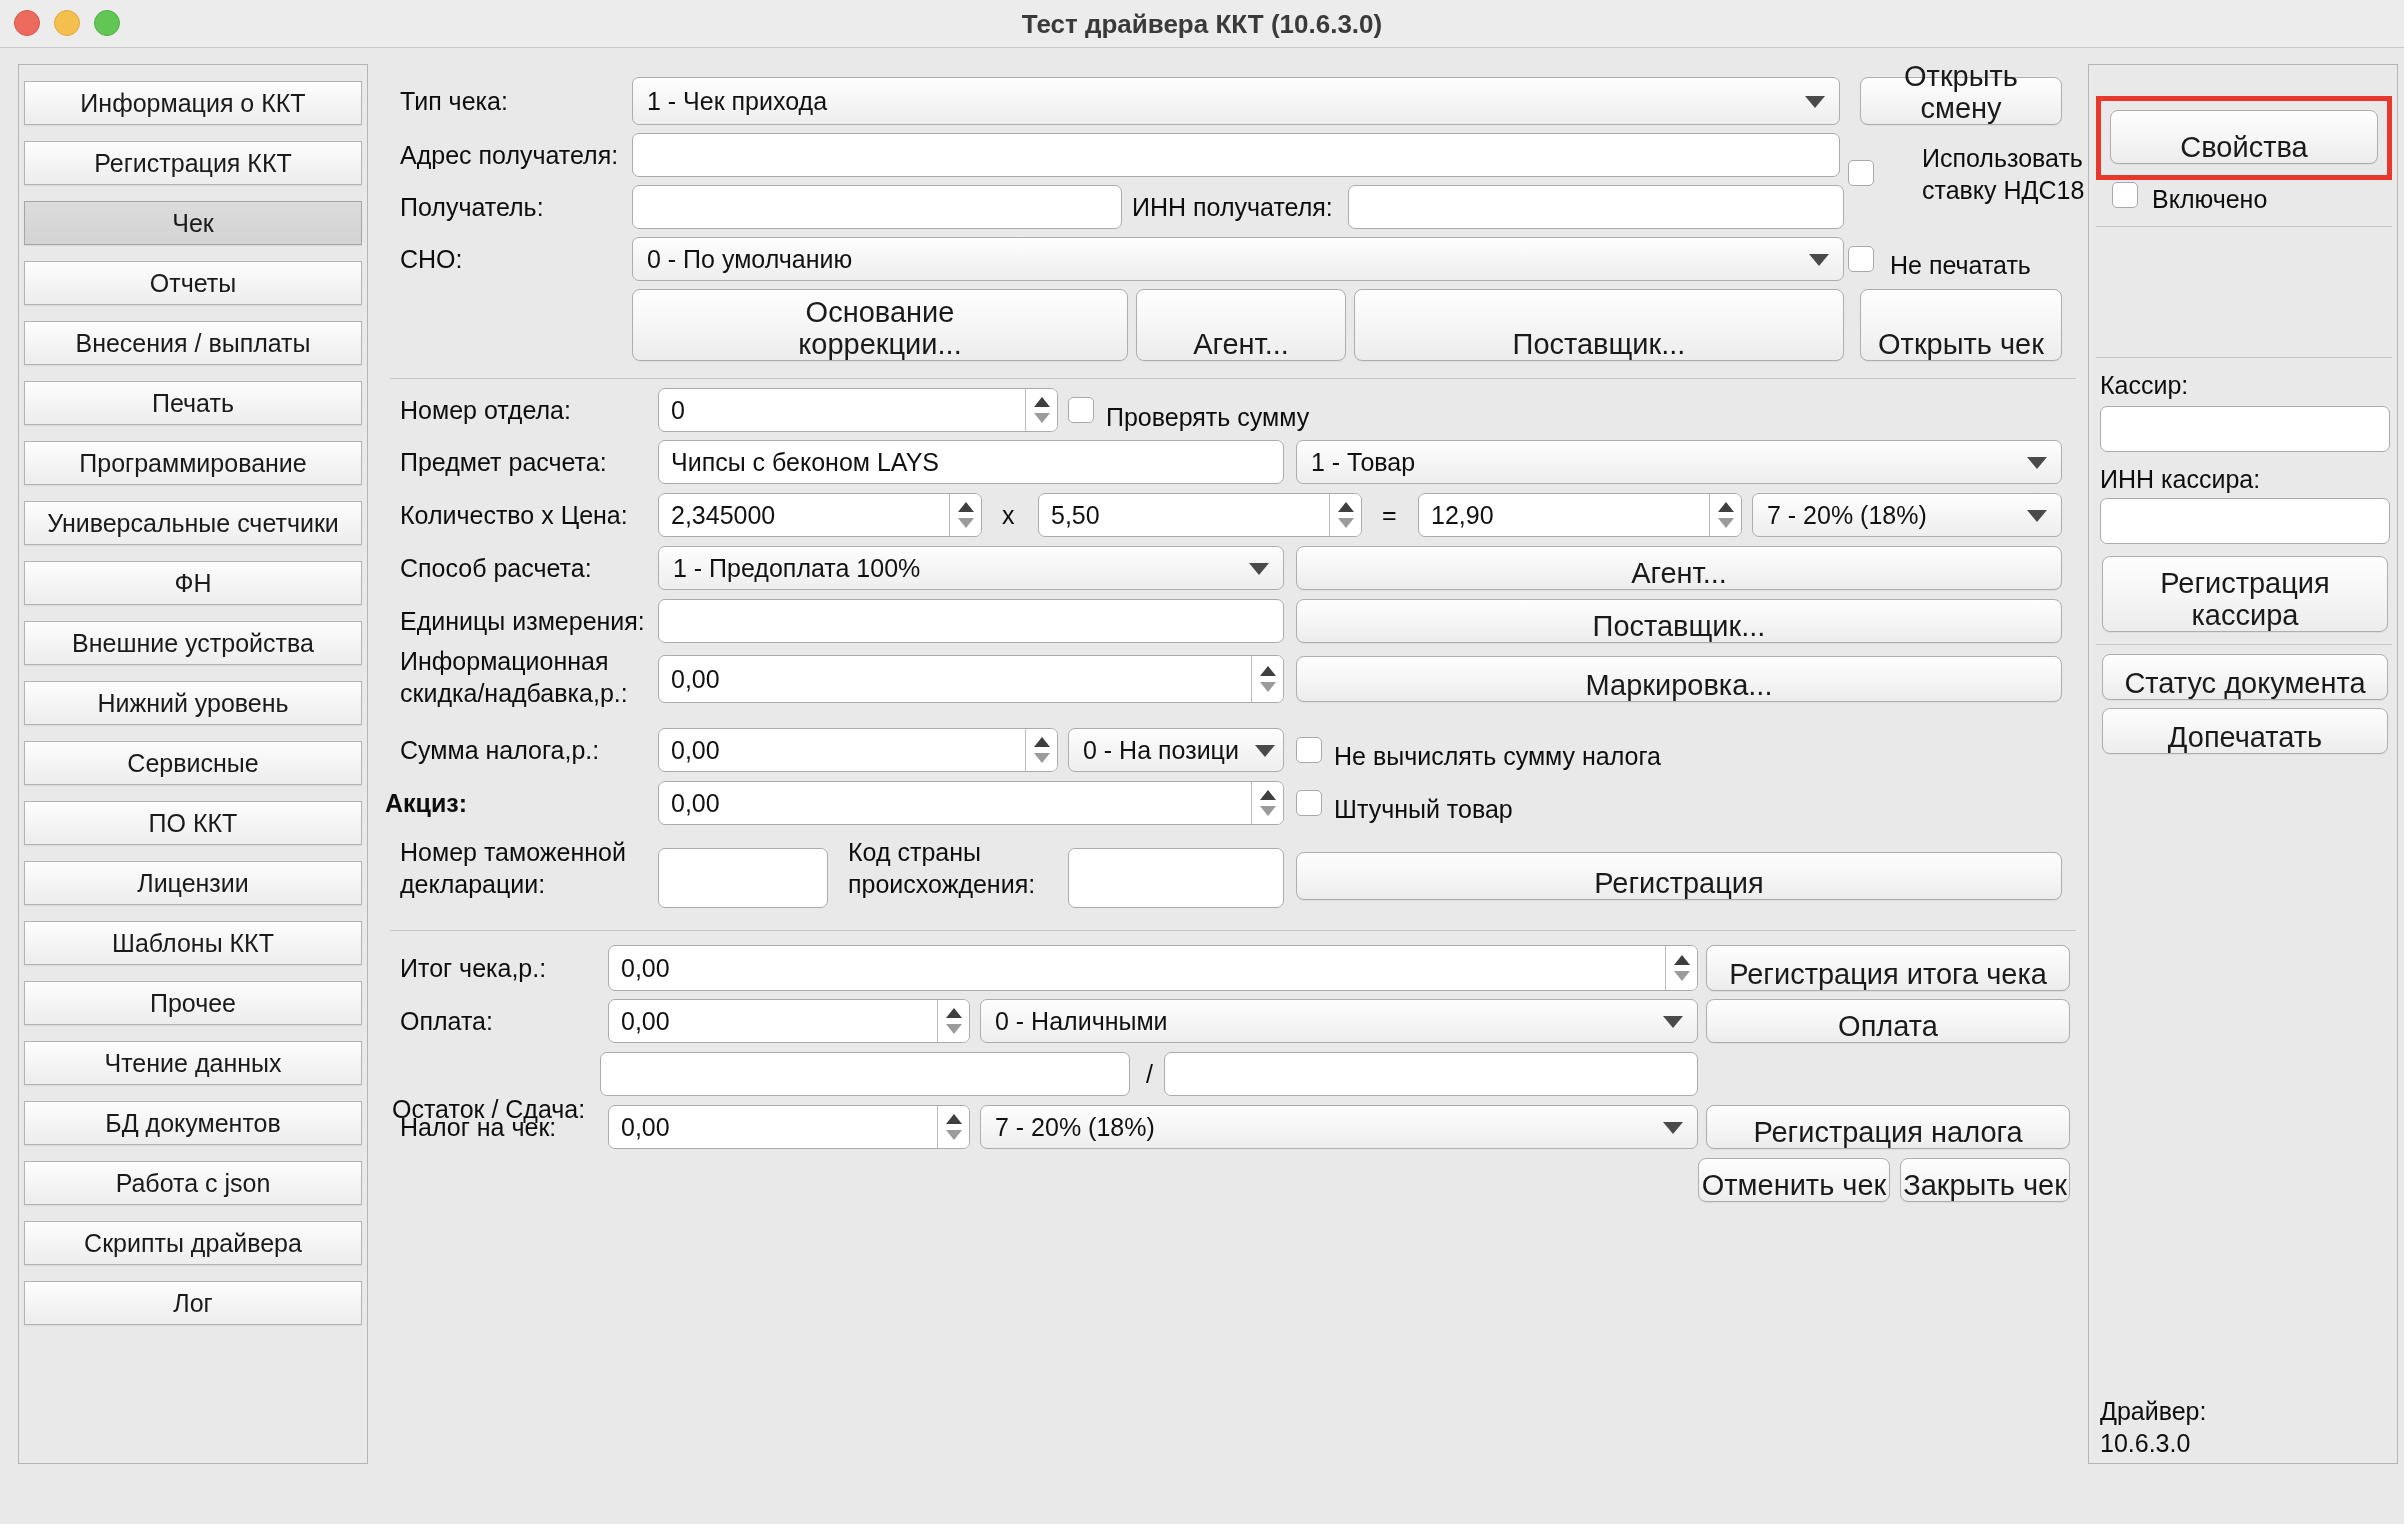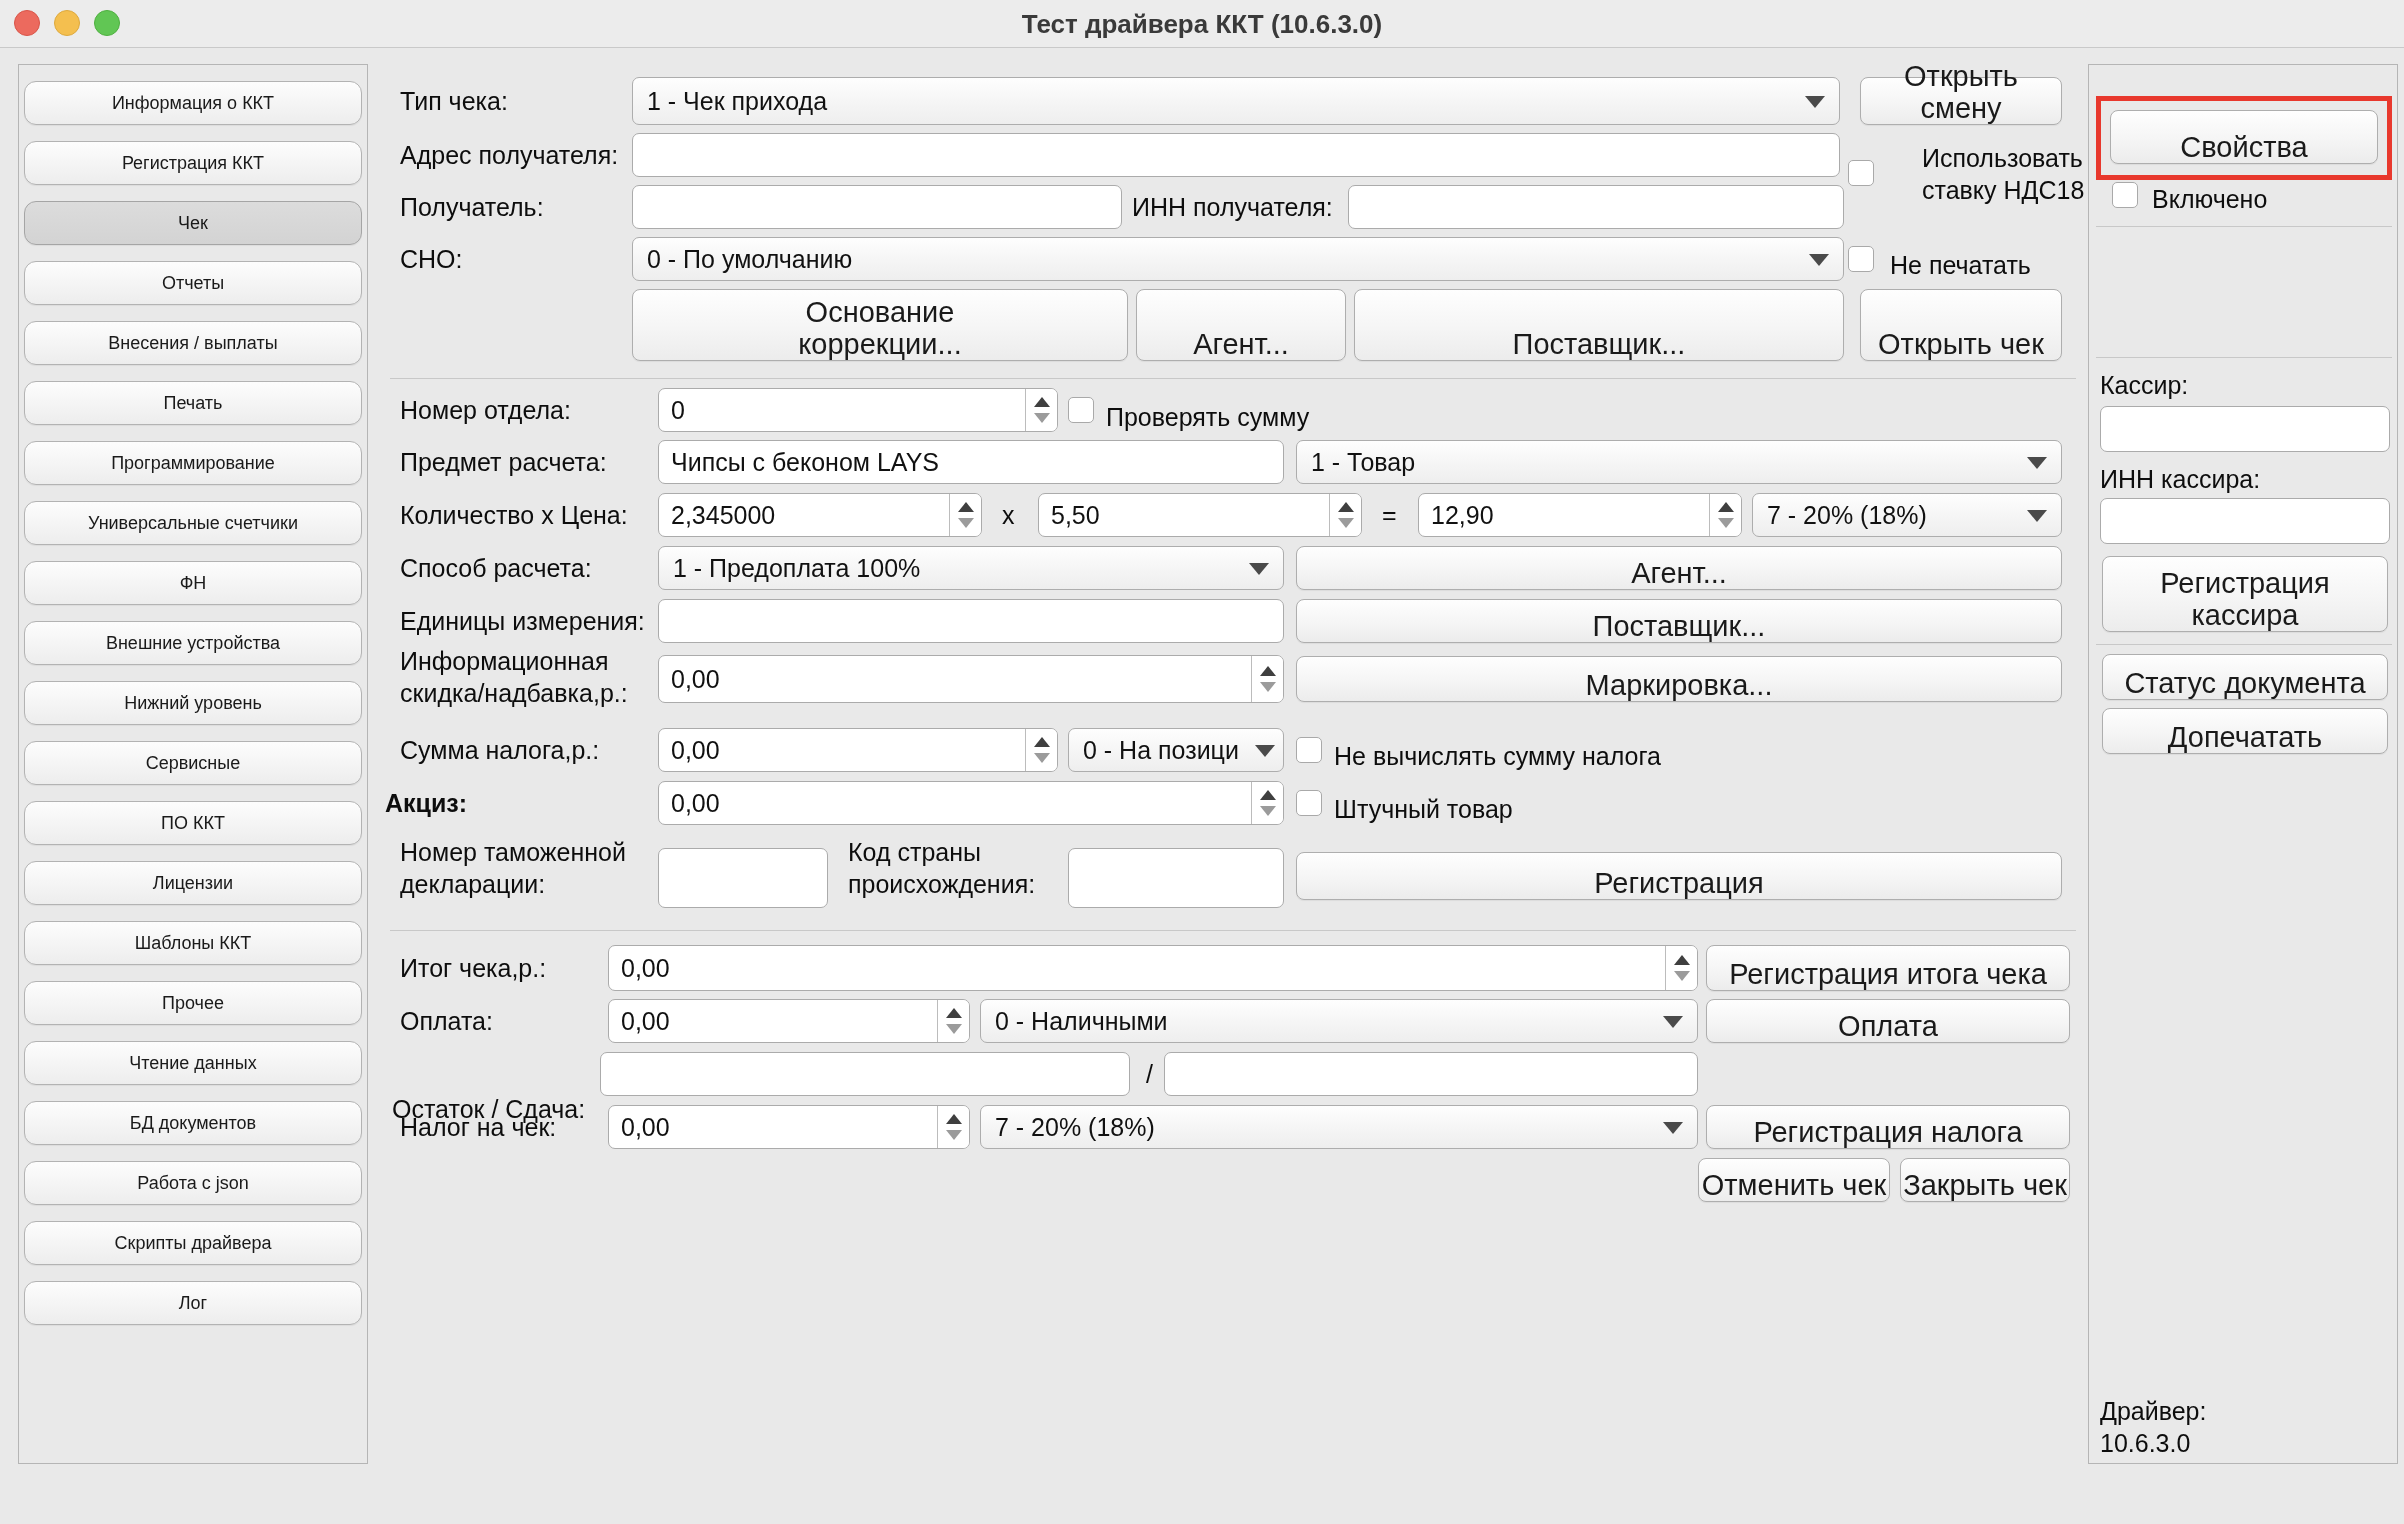--- a/index.html
+++ b/index.html
@@ -38,22 +38,22 @@
     display:flex; align-items:flex-end; justify-content:center; text-align:center;
     background:linear-gradient(180deg,#fefefe 0%,#f5f5f5 55%,#ececec 100%);
     border:1px solid #aeaeae; border-radius:8px;
     font-size:29px; color:#1a1a1a; cursor:default;
     box-shadow:0 1px 1px rgba(0,0,0,0.06);
   }
   .btn .wrap { line-height:32px; }
   .side-btn {
     display:block; width:338px; height:44px; margin:0 auto 16px auto;
     background:linear-gradient(180deg,#fdfdfd 0%,#f4f4f4 55%,#ededed 100%);
-    border:1px solid #b3b3b3; border-radius:12px;
-    font-family:inherit; font-size:18px; color:#1a1a1a;
+    border:1px solid #b3b3b3; border-radius:0;
+    font-family:inherit; font-size:25px; color:#1a1a1a;
     box-shadow:0 1px 1px rgba(0,0,0,0.06);
   }
   .side-btn.active { background:linear-gradient(180deg,#dcdcdc 0%,#d3d3d3 100%); border-color:#a5a5a5; }
 
   .input {
     position:absolute; background:#fff; border:1px solid #ababab; border-radius:7px;
     font-family:inherit; font-size:25px; color:#111; padding:0 12px; outline:none;
   }
 
   .combo {

